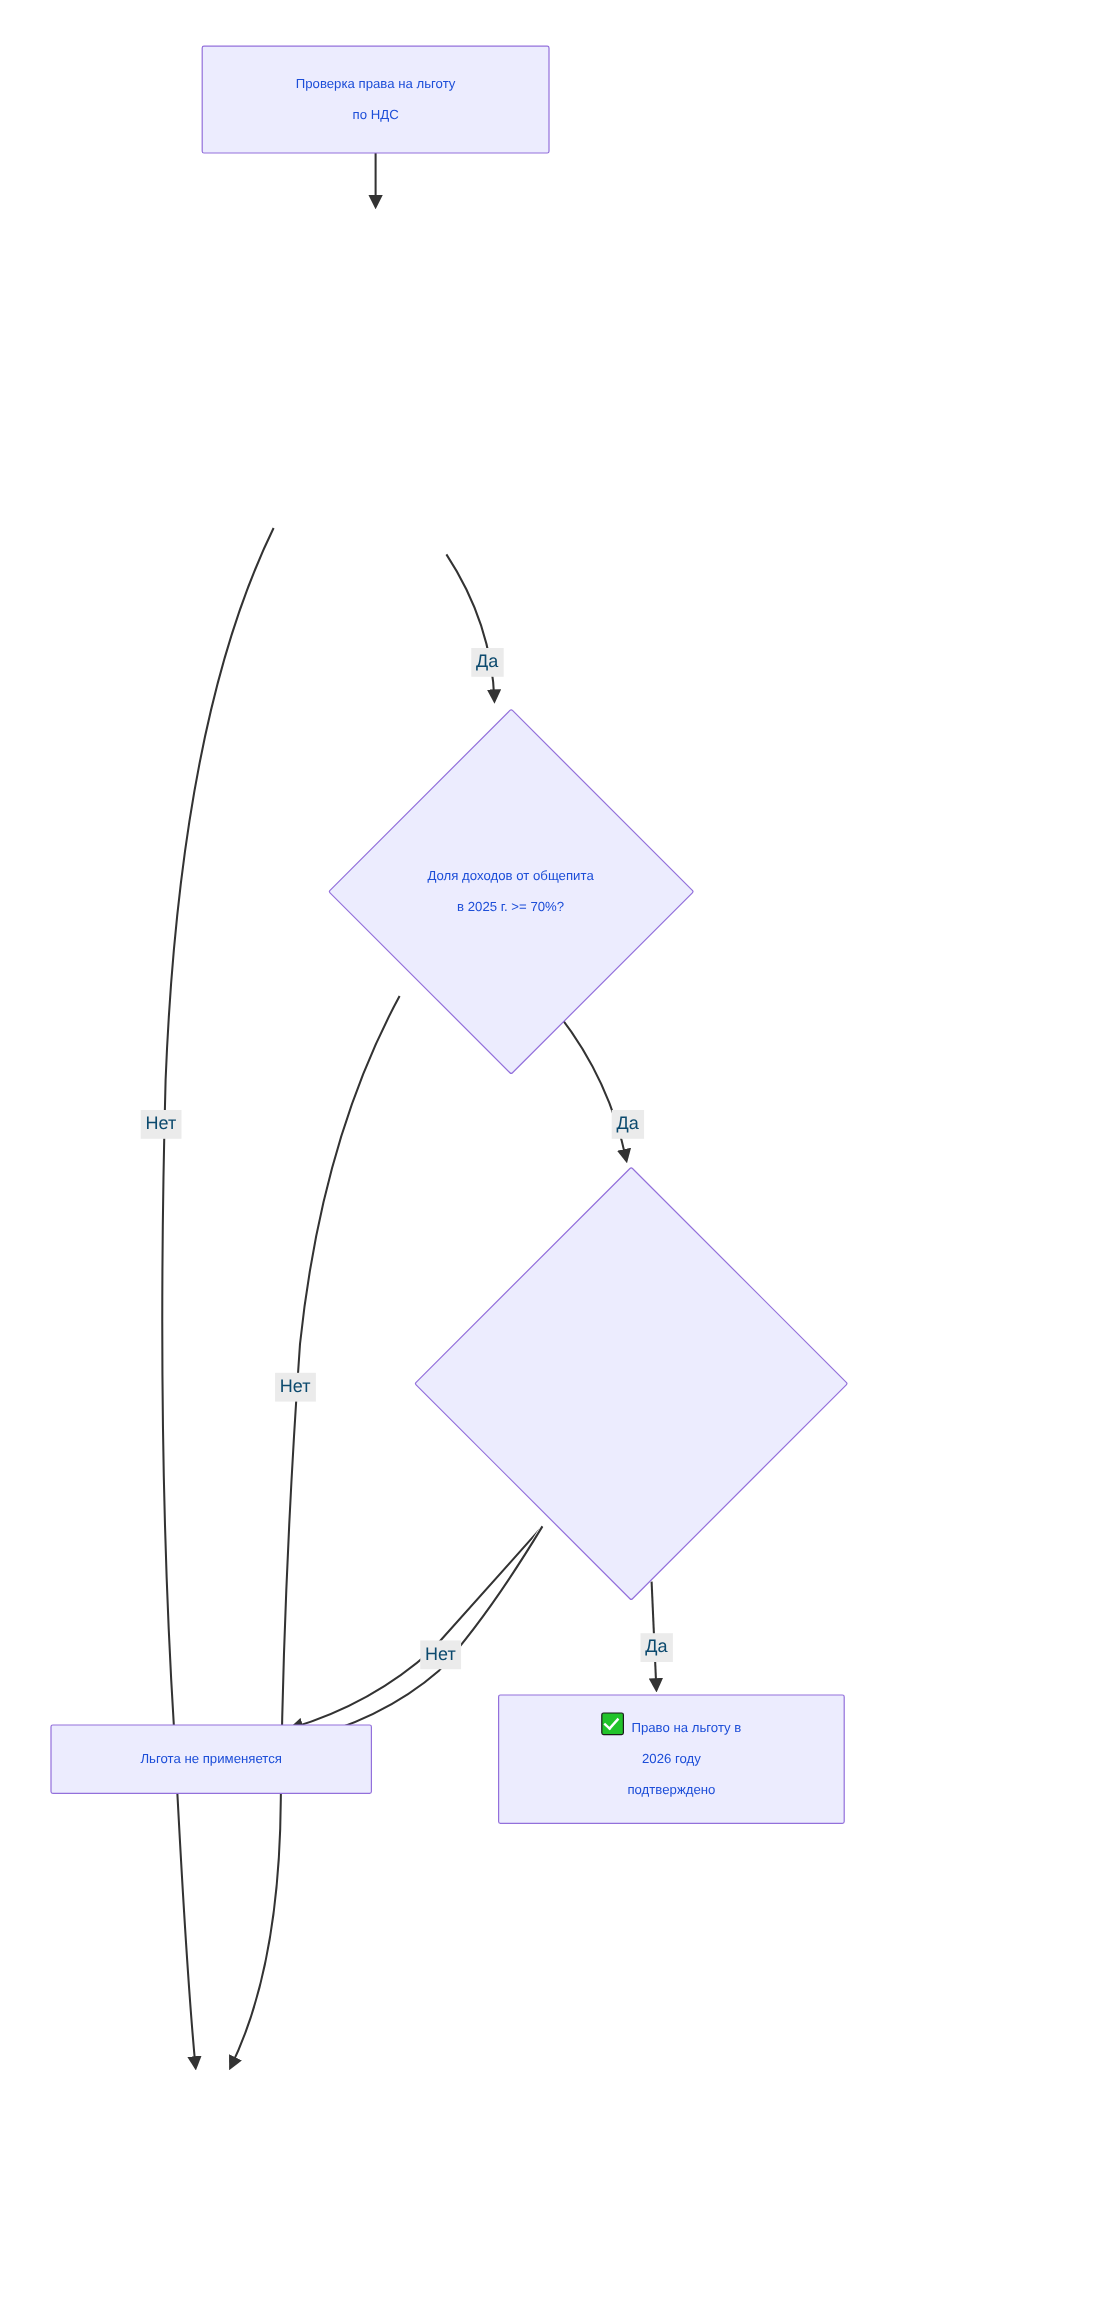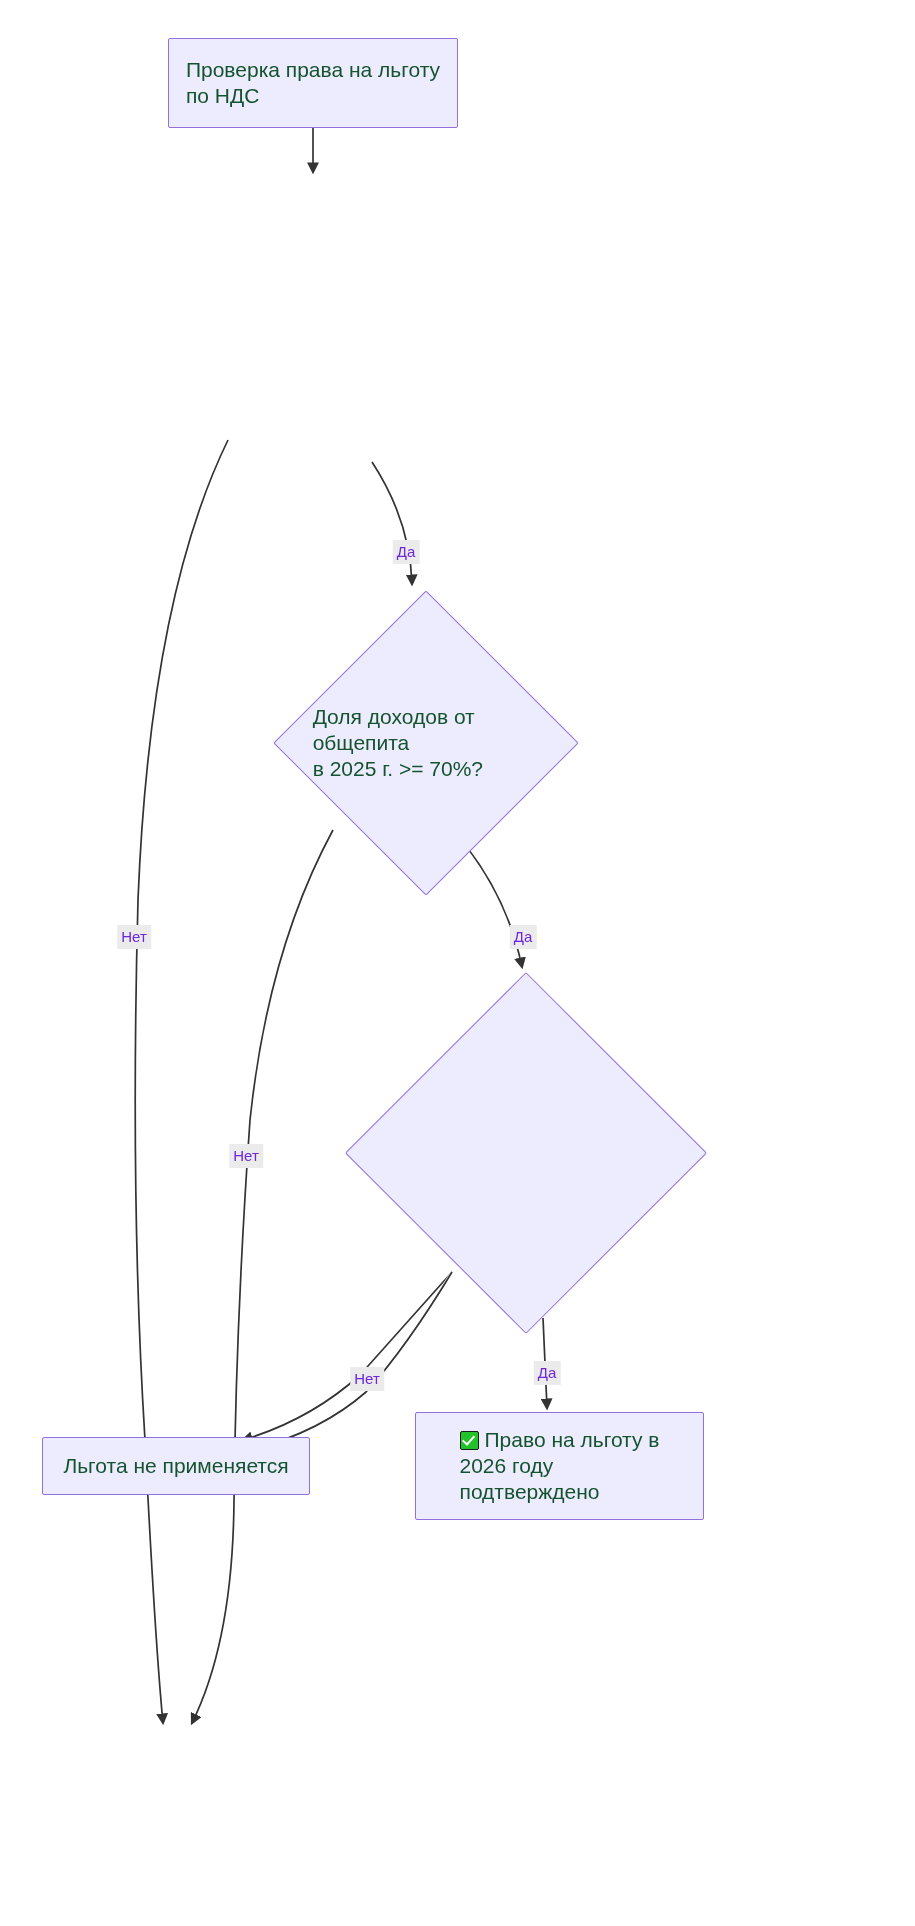--- a/index.html
+++ b/index.html
@@ -24,23 +24,23 @@
     width: 915px;
     height: 1926px;
     pointer-events: none;
   }
   .node {
     position: absolute;
     box-sizing: border-box;
     display: flex;
     align-items: center;
     justify-content: center;
-    text-align: left;
-    color: #14532d;
-    font-size: 21px;
+    text-align: center;
+    color: #1d4ed8;
+    font-size: 11px;
     line-height: 26px;
     z-index: 2;
   }
   .node-rect {
     background: #ececfe;
     border: 1.3px solid #9370db;
     border-radius: 2px;
   }
   .node-rect .node-label {
     padding: 0 10px;
@@ -84,21 +84,21 @@
     top: 1px;
     width: 5px;
     height: 10px;
     border: solid #ffffff;
     border-width: 0 2.2px 2.2px 0;
     transform: rotate(42deg);
   }
   .edge-label {
     position: absolute;
     background: #ebebeb;
-    color: #6d28d9;
+    color: #0c4a6e;
     font-size: 15px;
     line-height: 20px;
     padding: 2px 4px;
     white-space: nowrap;
     z-index: 4;
     transform: translate(-50%, -50%);
   }
 </style>
 </head>
 <body>

